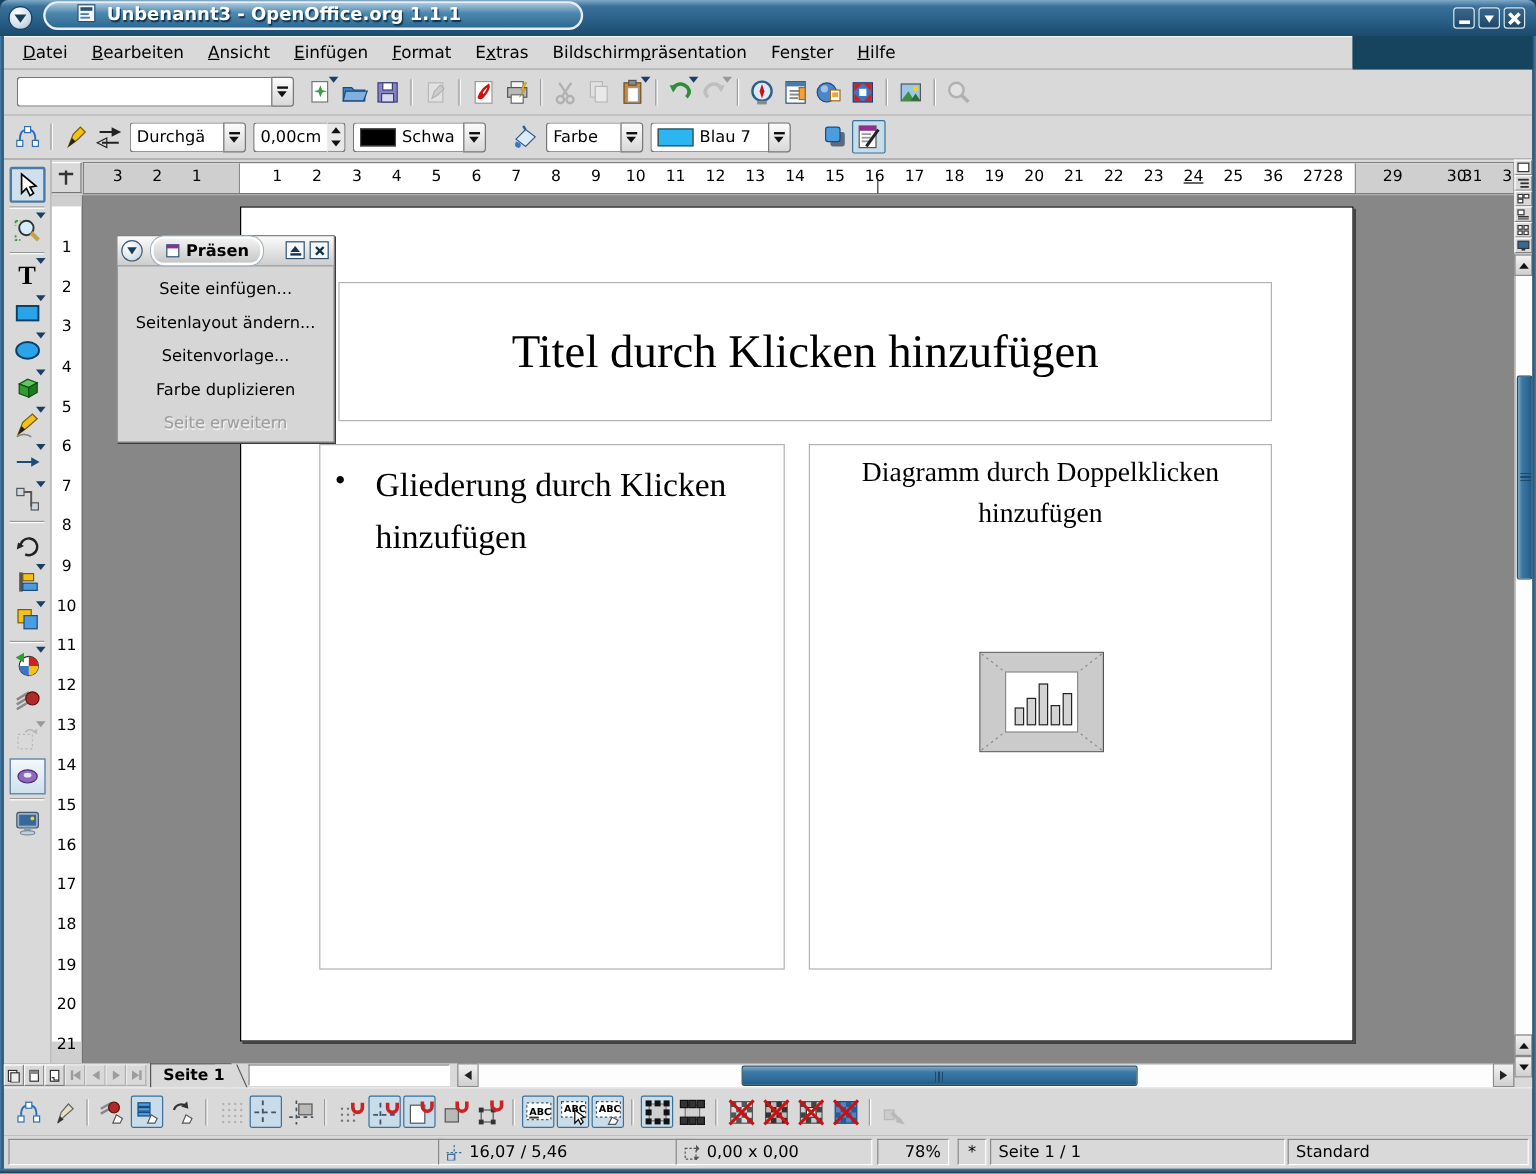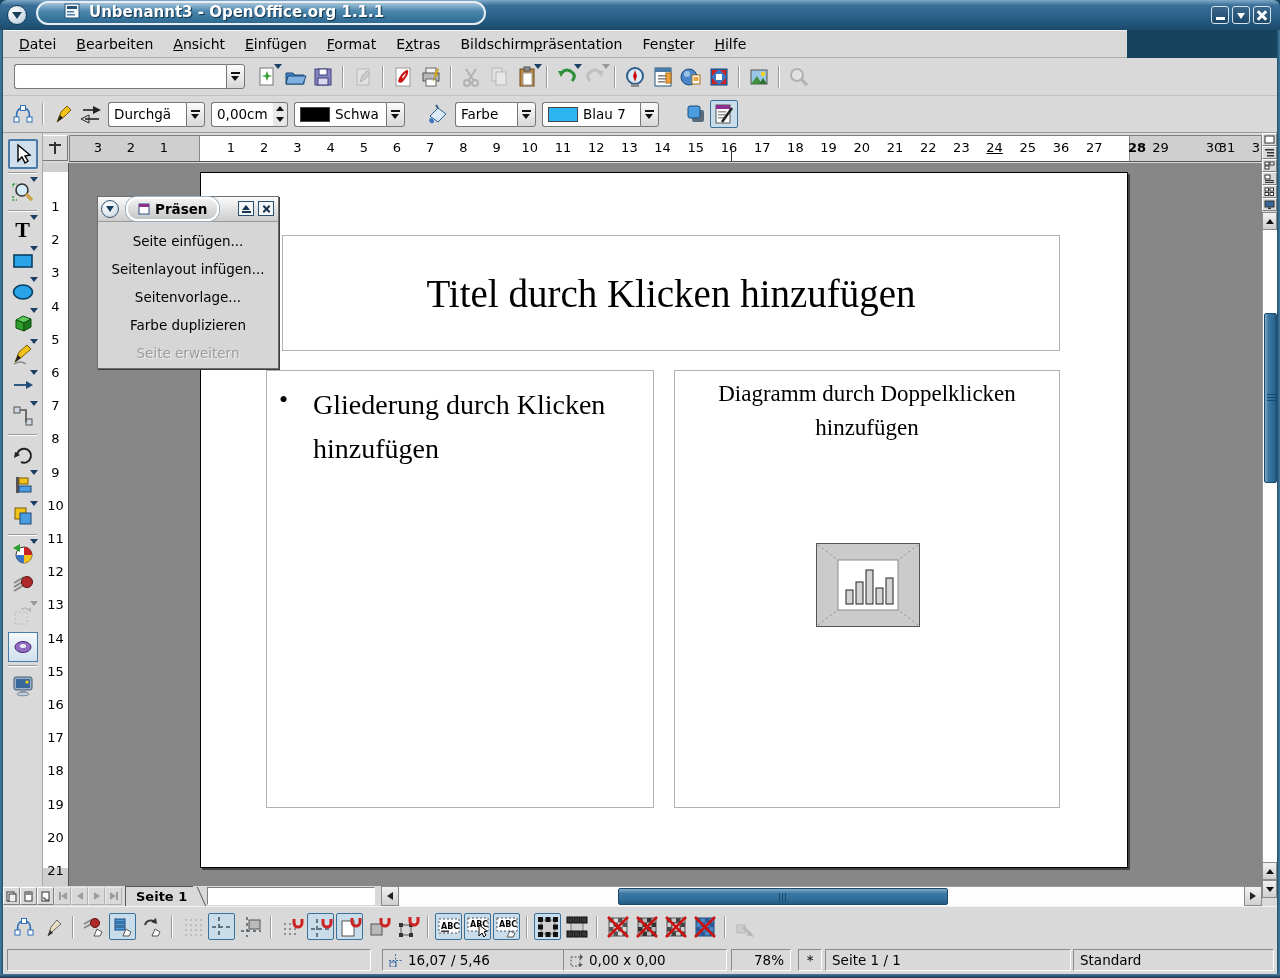--- a/index.html
+++ b/index.html
@@ -470,21 +470,21 @@
           <span style="left: 725.4px;">18</span>
           <span style="left: 758.6px;">19</span>
           <span style="left: 791.8px;">20</span>
           <span style="left: 825px;">21</span>
           <span style="left: 858.2px;">22</span>
           <span style="left: 891.4px;">23</span>
           <span style="left: 924.6px; text-decoration: underline;">24</span>
           <span style="left: 957.8px;">25</span>
           <span style="left: 991px;">36</span>
           <span style="left: 1024.2px;">27</span>
-          <span style="left: 1067px; font-weight: bold;">28</span>
+          <span style="left: 1041px;">28</span>
           <span style="left: 1090.6px;">29</span>
           <span style="left: 1144px;">30</span>
           <span style="left: 1157px;">31</span>
           <span style="left: 1186px;">3</span>
         </div>
       <div class="ruler-cursor" style="left:661px"></div>
     </div>
   </div>
 
   <div id="lefttb">
@@ -676,21 +676,21 @@
         </div>
         <div class="pal-btn pal-roll">
             <span class="rollglyph"></span>
           </div>
         <div class="pal-btn pal-close">
             <span class="xglyph"></span>
           </div>
       </div>
       <div id="pal-items">
           <div class="pal-item">Seite einfügen...</div>
-          <div class="pal-item">Seitenlayout infügen...</div>
+          <div class="pal-item">Seitenlayout ändern...</div>
           <div class="pal-item">Seitenvorlage...</div>
           <div class="pal-item">Farbe duplizieren</div>
           <div class="pal-item disabled">Seite erweitern</div>
         </div>
     </div>
   </div>
 
   <div id="rightcol">
     <div class="mini-btn" style="top:0">
         <svg width="11" height="9">
@@ -1051,21 +1051,21 @@
           <path d="M9 12 l8 8" stroke="#888" stroke-width="3"></path>
           <polygon points="20,22 12,20 16,16" fill="#888"></polygon>
         </svg>
       </div>
   </div>
 
   <div id="statusbar">
     <div class="sfield" style="left:4px;width:364px">
         <span></span>
       </div>
-    <div class="sfield" style="left:379px;width:214px">
+    <div class="sfield" style="left:362px;width:214px">
       <svg width="13" height="13">
           <line x1="6.5" y1="0" x2="6.5" y2="13" stroke="#3a6ea5" stroke-dasharray="2 1.5"></line>
           <line x1="0" y1="6.5" x2="13" y2="6.5" stroke="#3a6ea5" stroke-dasharray="2 1.5"></line>
           <rect x="1" y="8" width="6" height="5" fill="none" stroke="#3a6ea5"></rect>
         </svg>
       <span>16,07 / 5,46</span>
     </div>
     <div class="sfield" style="left:560px;width:164px">
       <svg width="13" height="13">
           <rect x="1" y="3" width="9" height="9" fill="none" stroke="#555" stroke-dasharray="2 1.5"></rect>

